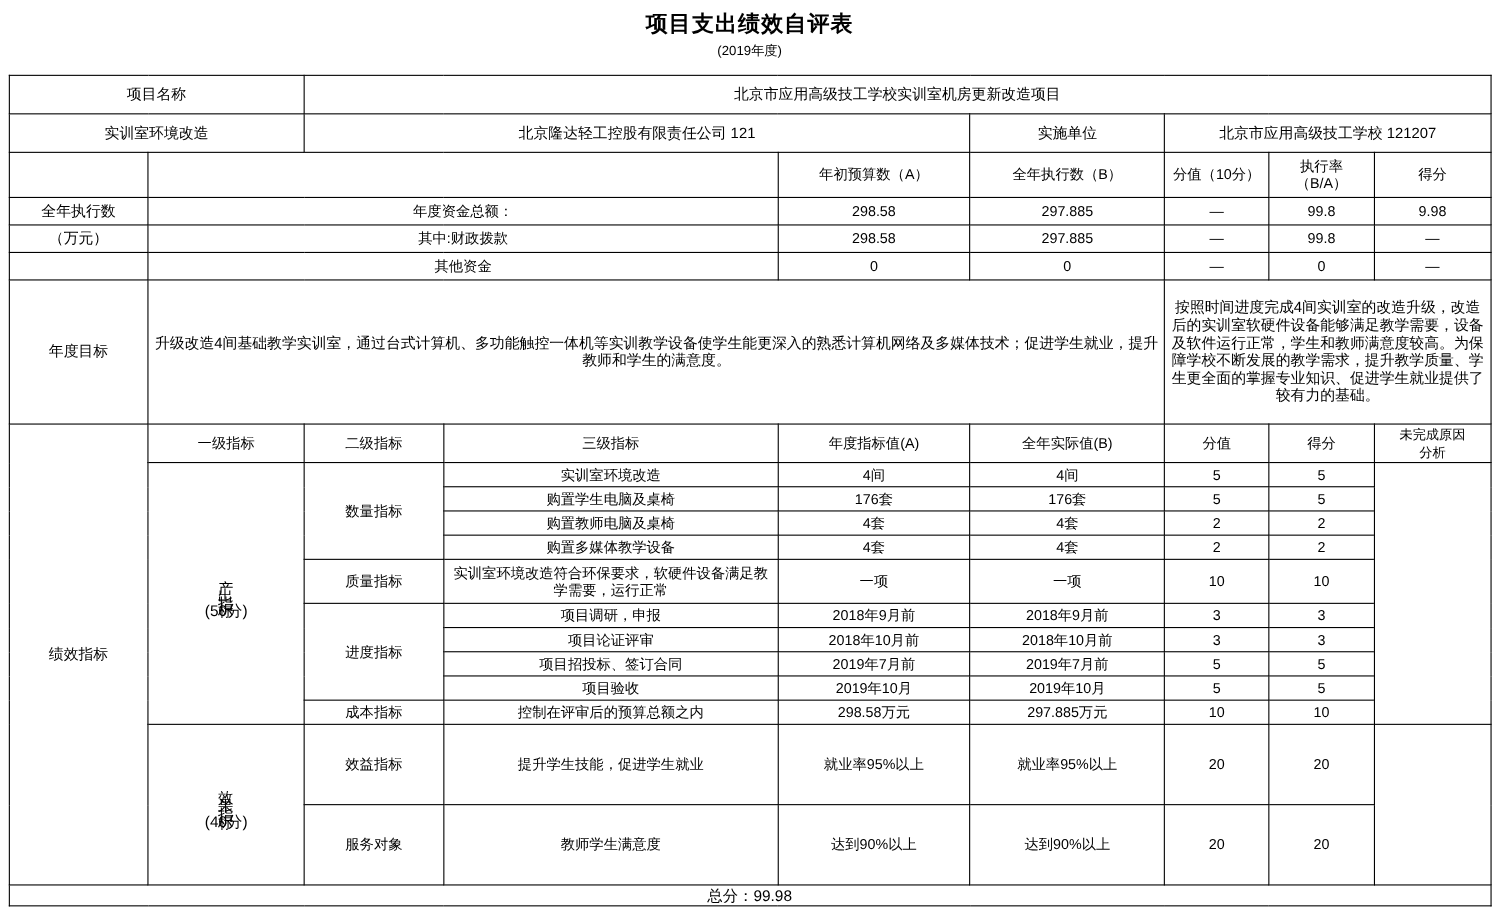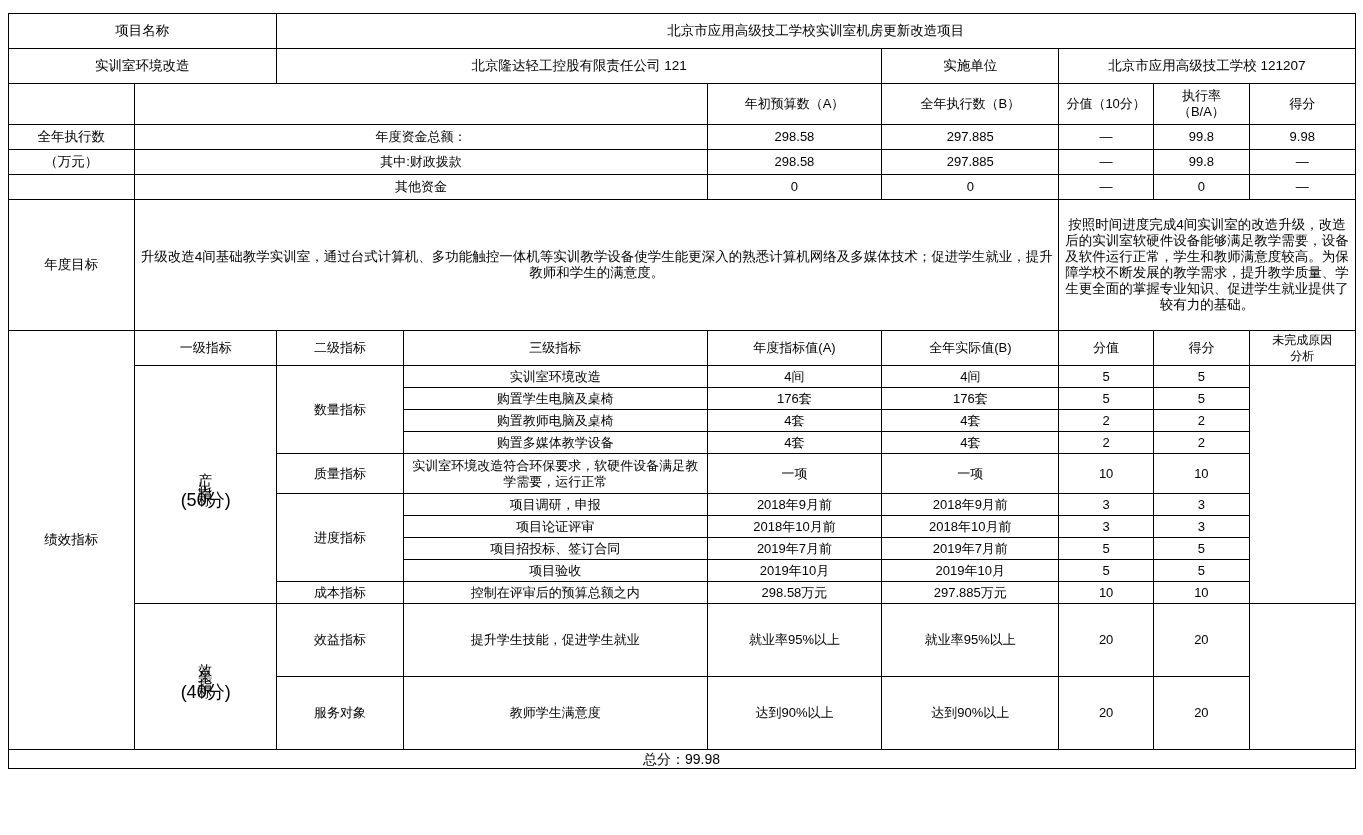--- a/index.html
+++ b/index.html
@@ -68,37 +68,41 @@
     font-size: 14px;
   }
   .vert-wrap {
     display: flex;
     flex-direction: column;
     align-items: center;
     justify-content: center;
     height: 100%;
   }
   .vert-sub {
-    font-size: 18px;
+    font-size: 14px;
     margin-top: 3px;
   }
   .total-row td {
     text-align: left;
     font-weight: normal;
     font-size: 14px;
     padding: 6px 0 6px 10px;
   }
   .exec-rate { line-height: 14px; font-size: 13px; }
   .mini { font-size: 12px; }
 </style>
 </head>
 <body>
 
 <div class="page">
 
+  <div class="title-block">
+    <div class="doc-title">项目支出绩效自评表</div>
+    <div class="doc-subtitle">(2019年度)</div>
+  </div>
 
   <table class="main">
     <colgroup>
       <col style="width:125px">
       <col style="width:140px">
       <col style="width:125px">
       <col style="width:300px">
       <col style="width:172px">
       <col style="width:175px">
       <col style="width:93px">

